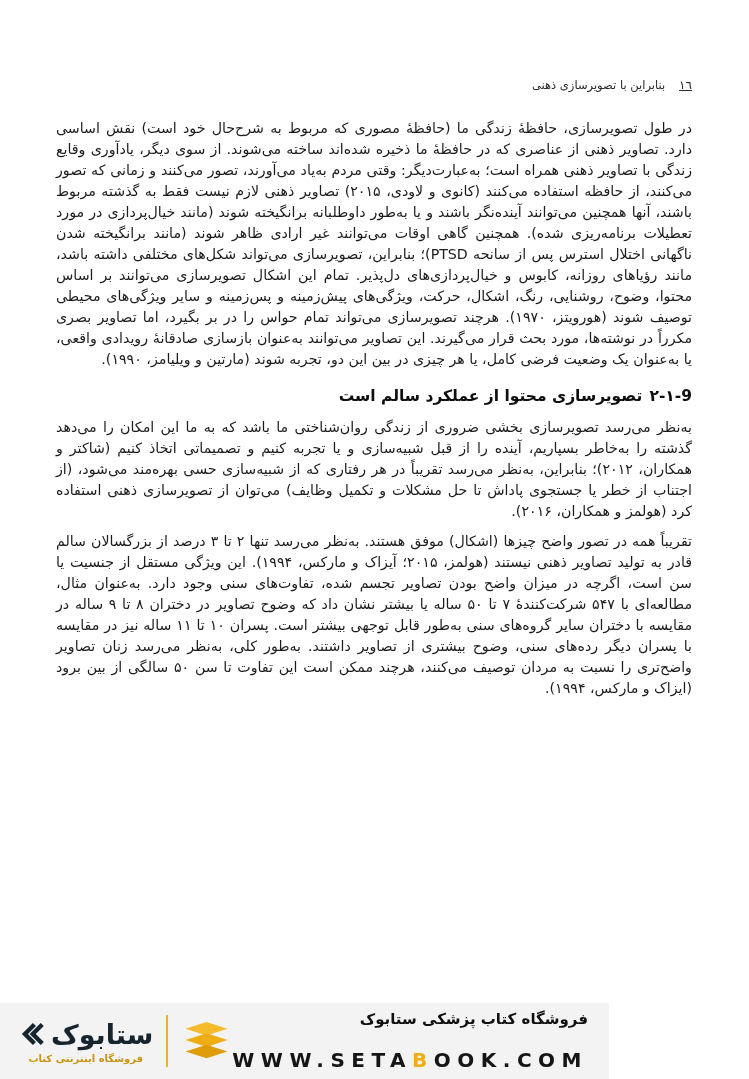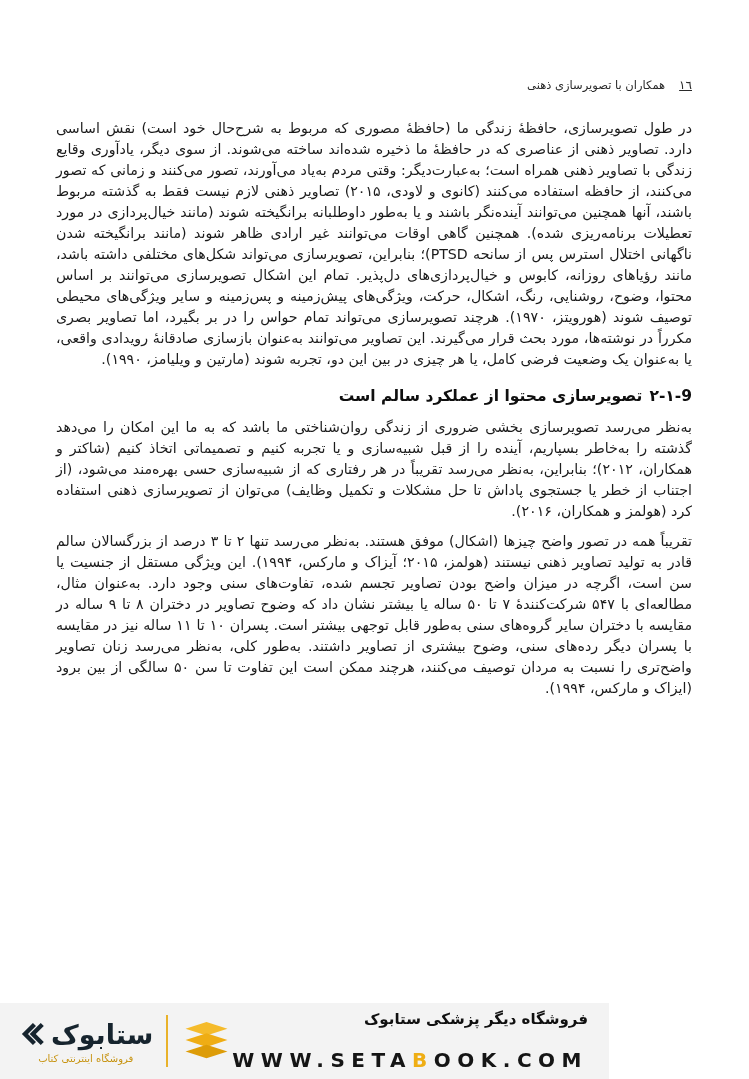--- a/index.html
+++ b/index.html
@@ -60,20 +60,21 @@
     font-weight:bold;
     color:#16242e;
     letter-spacing:-0.5px;
   }
   .brand-sub {
     font-size:10px;
     color:#c79310;
     margin-top:3px;
     letter-spacing:0.5px;
     white-space:nowrap;
+    font-weight:bold;
   }
   .footer-divider {
     width:2px; height:52px;
     background:#e9b22a;
     margin:0 13px;
   }
   .footer-spacer { flex:1; }
   .footer-text { display:flex; flex-direction:column; align-items:flex-end; }
   .store-name {
     direction:rtl;
@@ -92,21 +93,21 @@
   }
   .website .gold { color:#efae14; }
 </style>
 </head>
 <body>
 
 <div class="page-content">
 
   <div class="running-head">
     <span class="page-num">١٦</span>
-    <span class="head-title">همکاران با تصویرسازی ذهنی</span>
+    <span class="head-title">بنابراین با تصویرسازی ذهنی</span>
   </div>
 
   <div class="body-text">
     <p>در طول تصویرسازی، حافظهٔ زندگی ما (حافظهٔ مصوری که مربوط به شرح‌حال خود است) نقش اساسی دارد. تصاویر ذهنی از عناصری که در حافظهٔ ما ذخیره شده‌اند ساخته می‌شوند. از سوی دیگر، یادآوری وقایع زندگی با تصاویر ذهنی همراه است؛ به‌عبارت‌دیگر: وقتی مردم به‌یاد می‌آورند، تصور می‌کنند و زمانی که تصور می‌کنند، از حافظه استفاده می‌کنند (کانوی و لاودی، ۲۰۱۵) تصاویر ذهنی لازم نیست فقط به گذشته مربوط باشند، آنها همچنین می‌توانند آینده‌نگر باشند و یا به‌طور داوطلبانه برانگیخته شوند (مانند خیال‌پردازی در مورد تعطیلات برنامه‌ریزی شده). همچنین گاهی اوقات می‌توانند غیر ارادی ظاهر شوند (مانند برانگیخته شدن ناگهانی اختلال استرس پس از سانحه PTSD)؛ بنابراین، تصویرسازی می‌تواند شکل‌های مختلفی داشته باشد، مانند رؤیاهای روزانه، کابوس و خیال‌پردازی‌های دل‌پذیر. تمام این اشکال تصویرسازی می‌توانند بر اساس محتوا، وضوح، روشنایی، رنگ، اشکال، حرکت، ویژگی‌های پیش‌زمینه و پس‌زمینه و سایر ویژگی‌های محیطی توصیف شوند (هورویتز، ۱۹۷۰). هرچند تصویرسازی می‌تواند تمام حواس را در بر بگیرد، اما تصاویر بصری مکرراً در نوشته‌ها، مورد بحث قرار می‌گیرند. این تصاویر می‌توانند به‌عنوان بازسازی صادقانهٔ رویدادی واقعی، یا به‌عنوان یک وضعیت فرضی کامل، یا هر چیزی در بین این دو، تجربه شوند (مارتین و ویلیامز، ۱۹۹۰).</p>
 
     <div class="section-heading">
       <span class="heading-num" dir="ltr">۲-۱-9</span>
       <span class="heading-text">تصویرسازی محتوا از عملکرد سالم است</span>
     </div>
 
@@ -133,17 +134,17 @@
 
   <svg width="56" height="48" viewBox="0 0 56 48">
     <polygon points="28,3 51,10.5 28,18 5,10.5" fill="#f5bb2b"></polygon>
     <polygon points="28,15.5 51,23 28,30.5 5,23" fill="#efad14"></polygon>
     <polygon points="28,28 51,35.5 28,43 5,35.5" fill="#dd9c08"></polygon>
   </svg>
 
   <div class="footer-spacer"></div>
 
   <div class="footer-text">
-    <div class="store-name">فروشگاه دیگر پزشکی ستابوک</div>
+    <div class="store-name">فروشگاه کتاب پزشکی ستابوک</div>
     <div class="website"><span>WWW.SETA</span><span class="gold">B</span><span>OOK.COM</span></div>
   </div>
 
 </div>
 
 </body></html>

